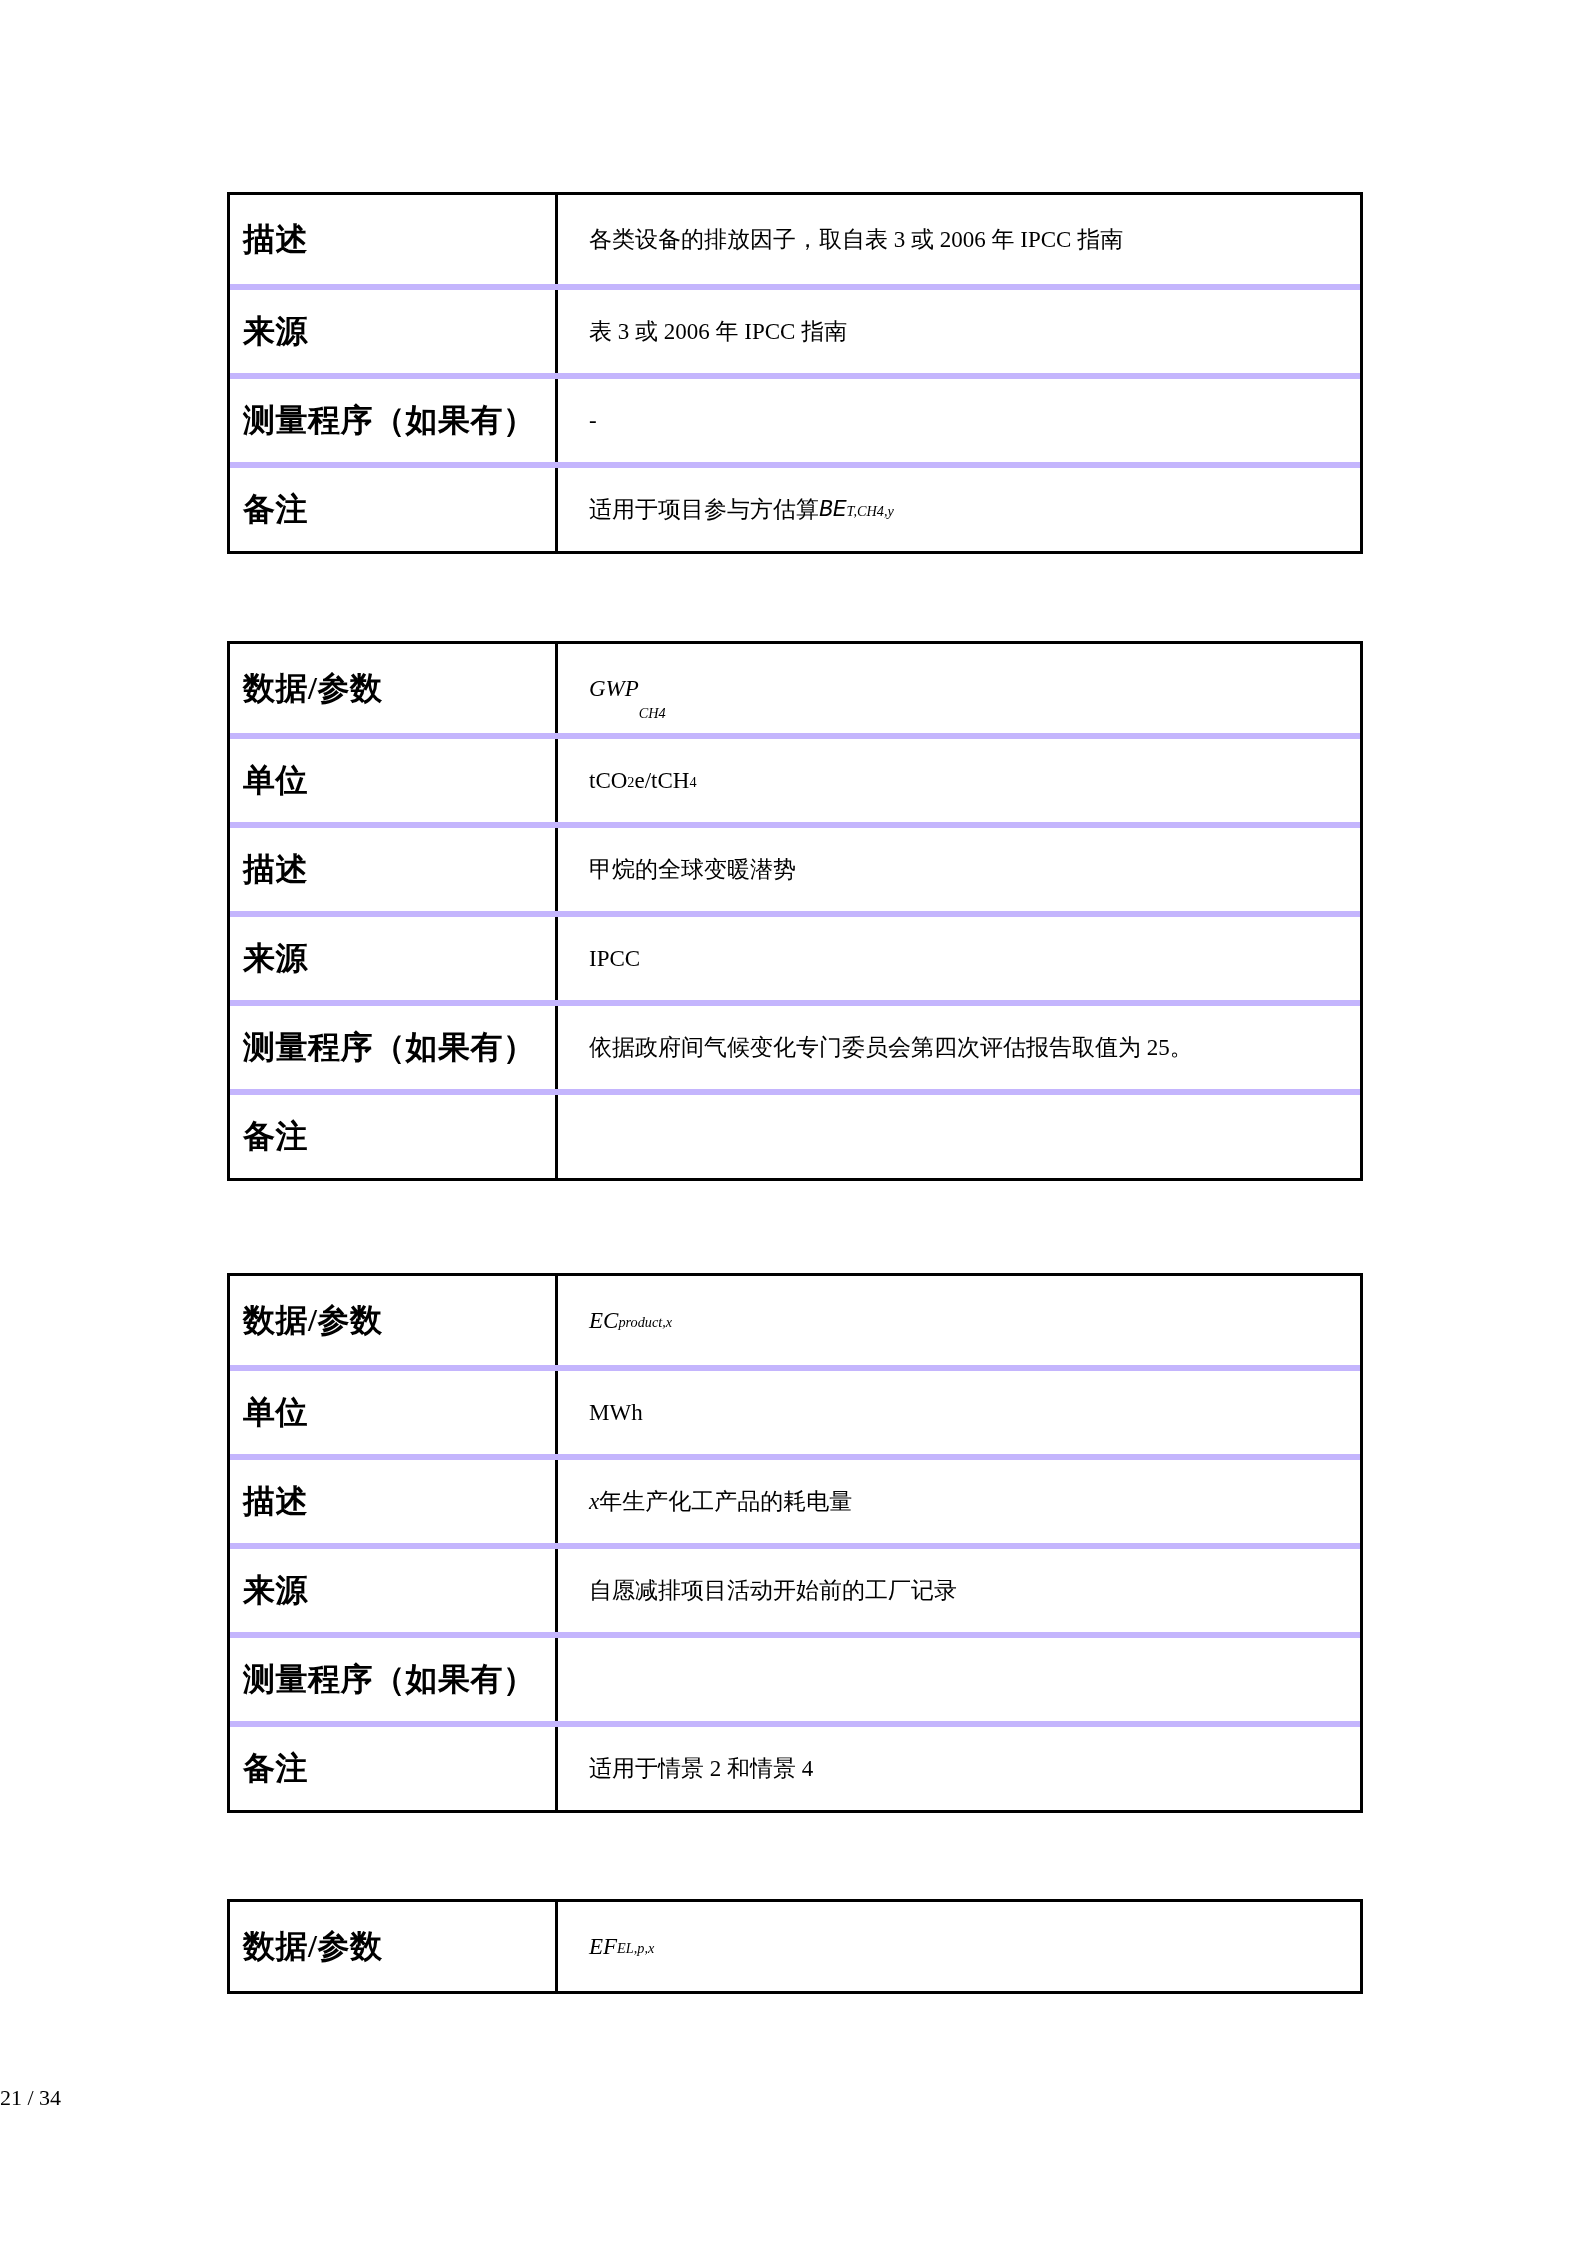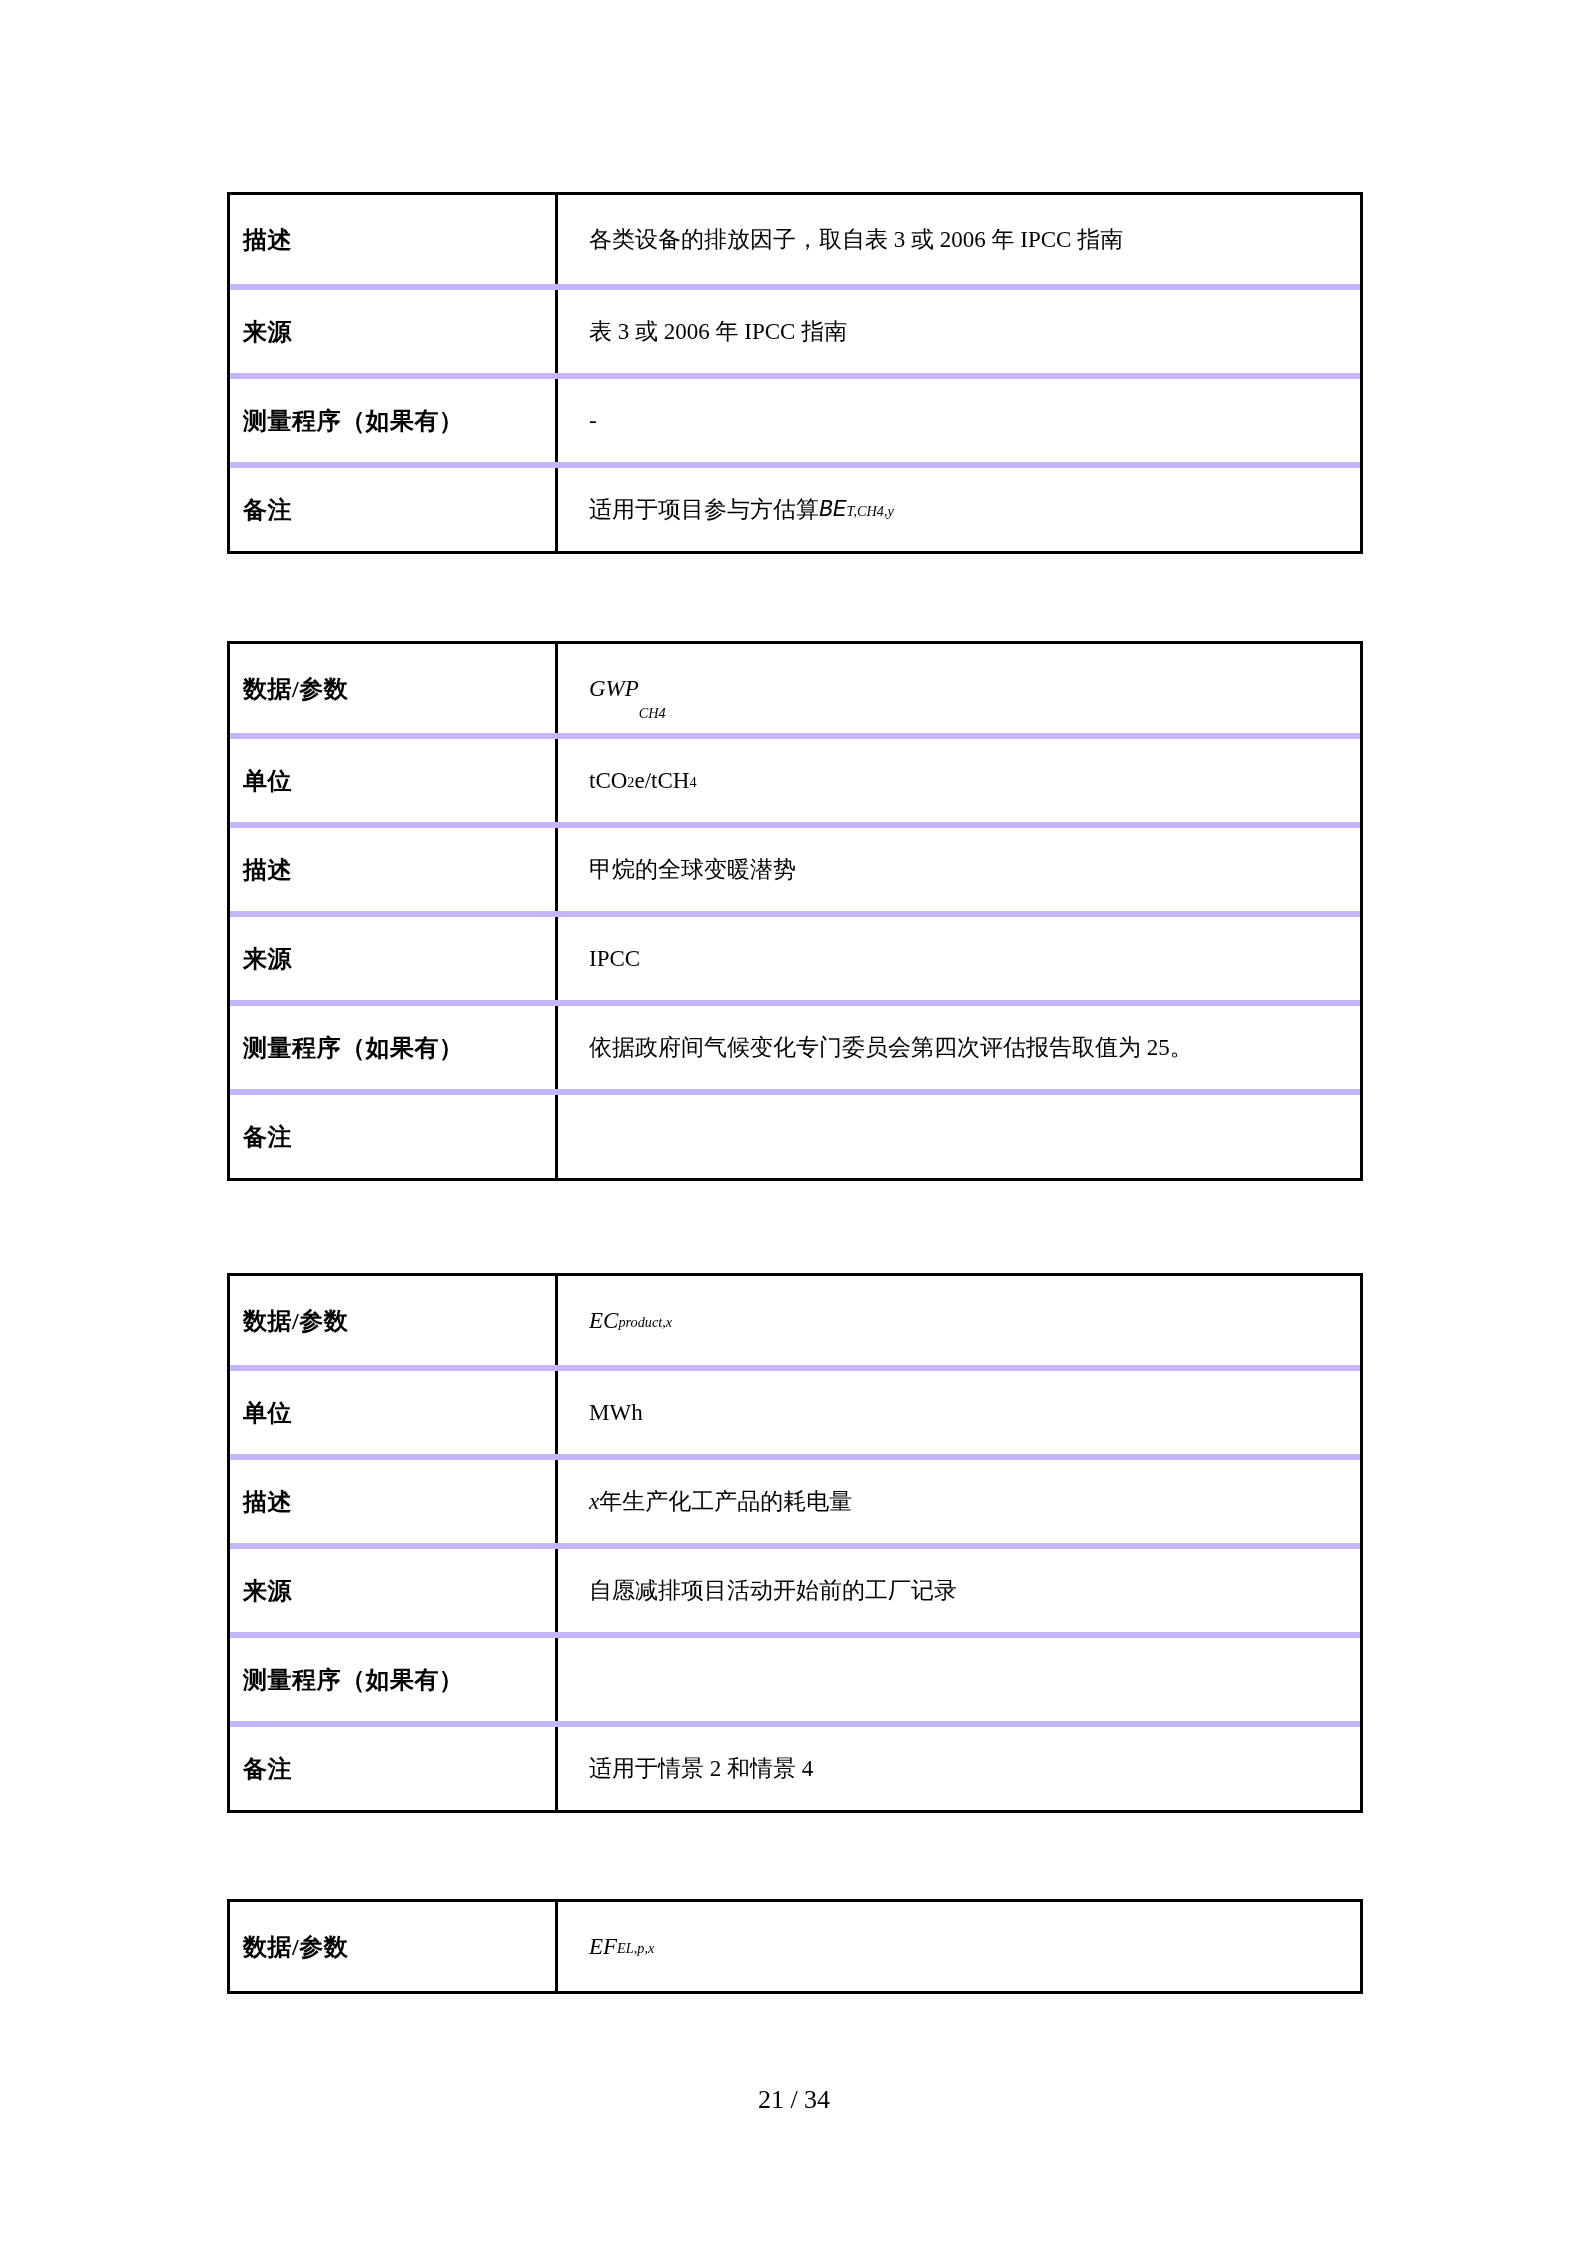--- a/index.html
+++ b/index.html
@@ -28,21 +28,21 @@
   }
   .row:first-child{border-top:none;}
   .lbl{
     width:328px;
     box-sizing:border-box;
     border-right:3px solid #000;
     display:flex;
     align-items:center;
     padding-left:13px;
     font-weight:700;
-    font-size:24px;
+    font-size:32px;
     letter-spacing:0.5px;
     white-space:nowrap;
   }
   .val{
     flex:1;
     display:flex;
     align-items:center;
     padding-left:31px;
     font-size:23px;
     white-space:nowrap;
@@ -50,22 +50,21 @@
   .val sub{
     font-size:0.62em;
     line-height:1;
     transform:translateY(2px);
   }
   .footer{
     position:absolute;
     top:2085px;
     left:0;
     width:100%;
-    text-align:center;
-    font-size:26px;
+    font-size:22px;
   }
   #t1{top:192px;}
   #t2{top:641px;}
   #t3{top:1273px;}
   #t4{top:1899px;}
 </style>
 </head>
 <body>
 
 <div class="page">

